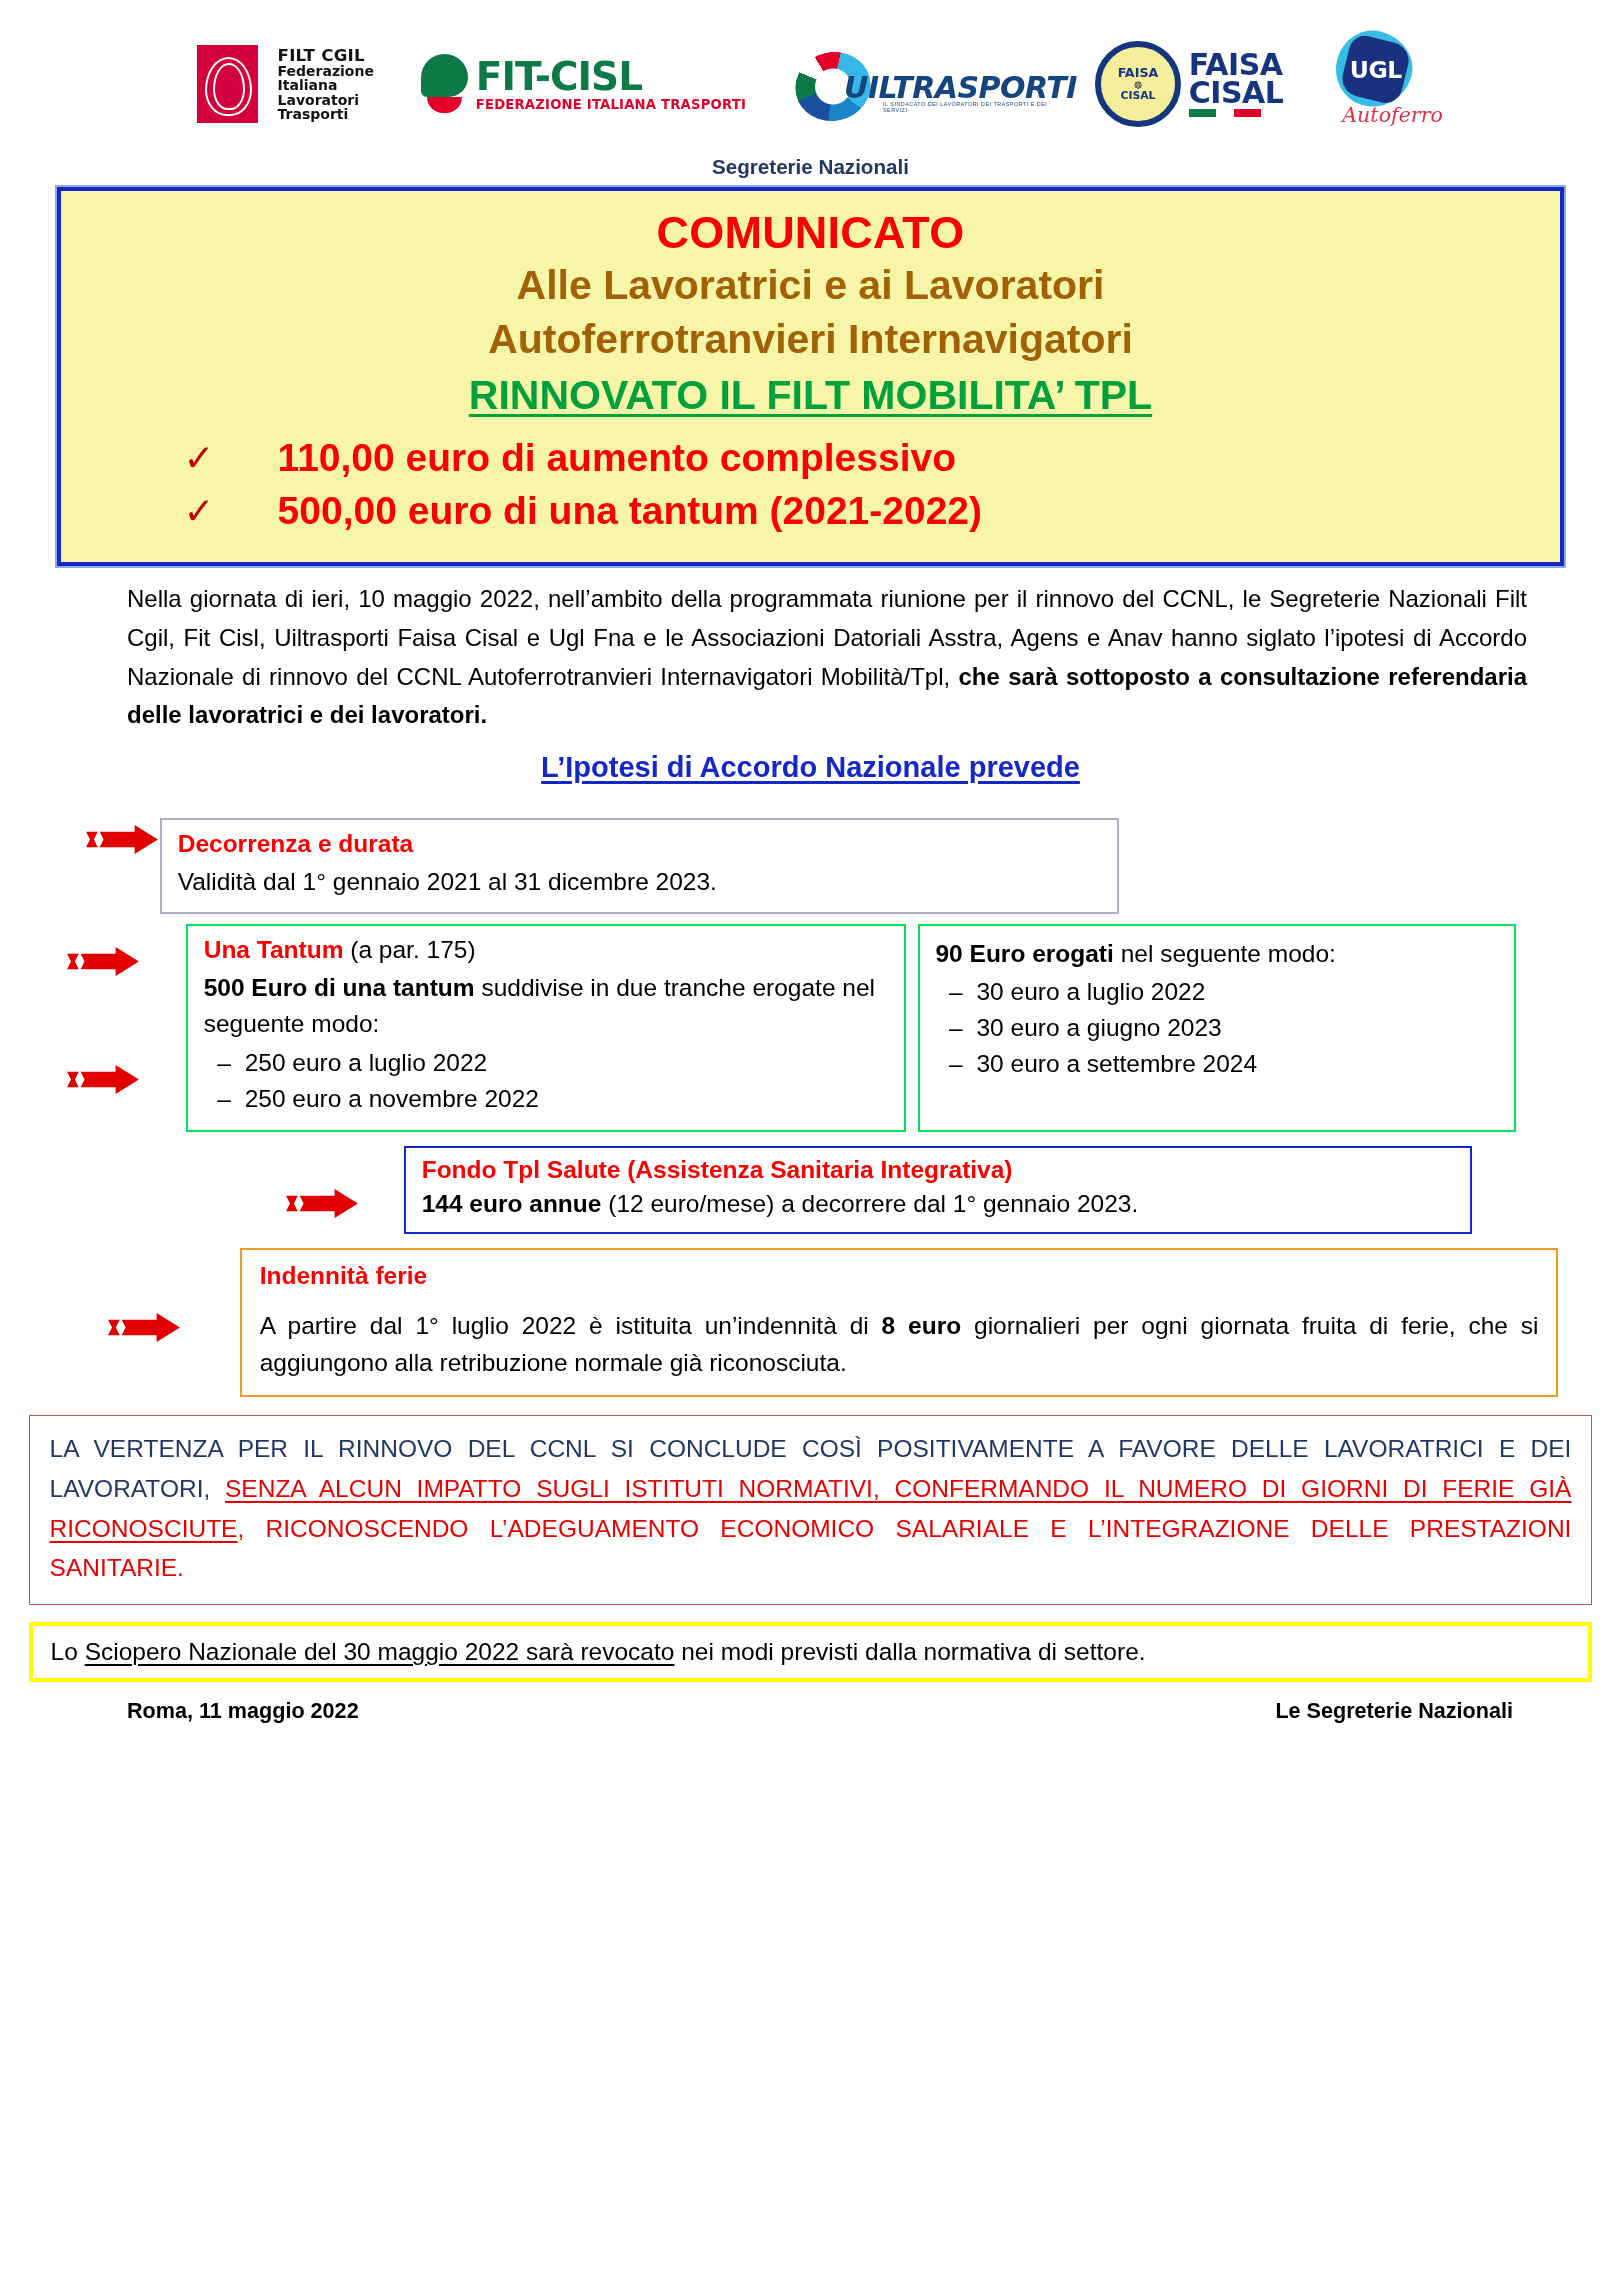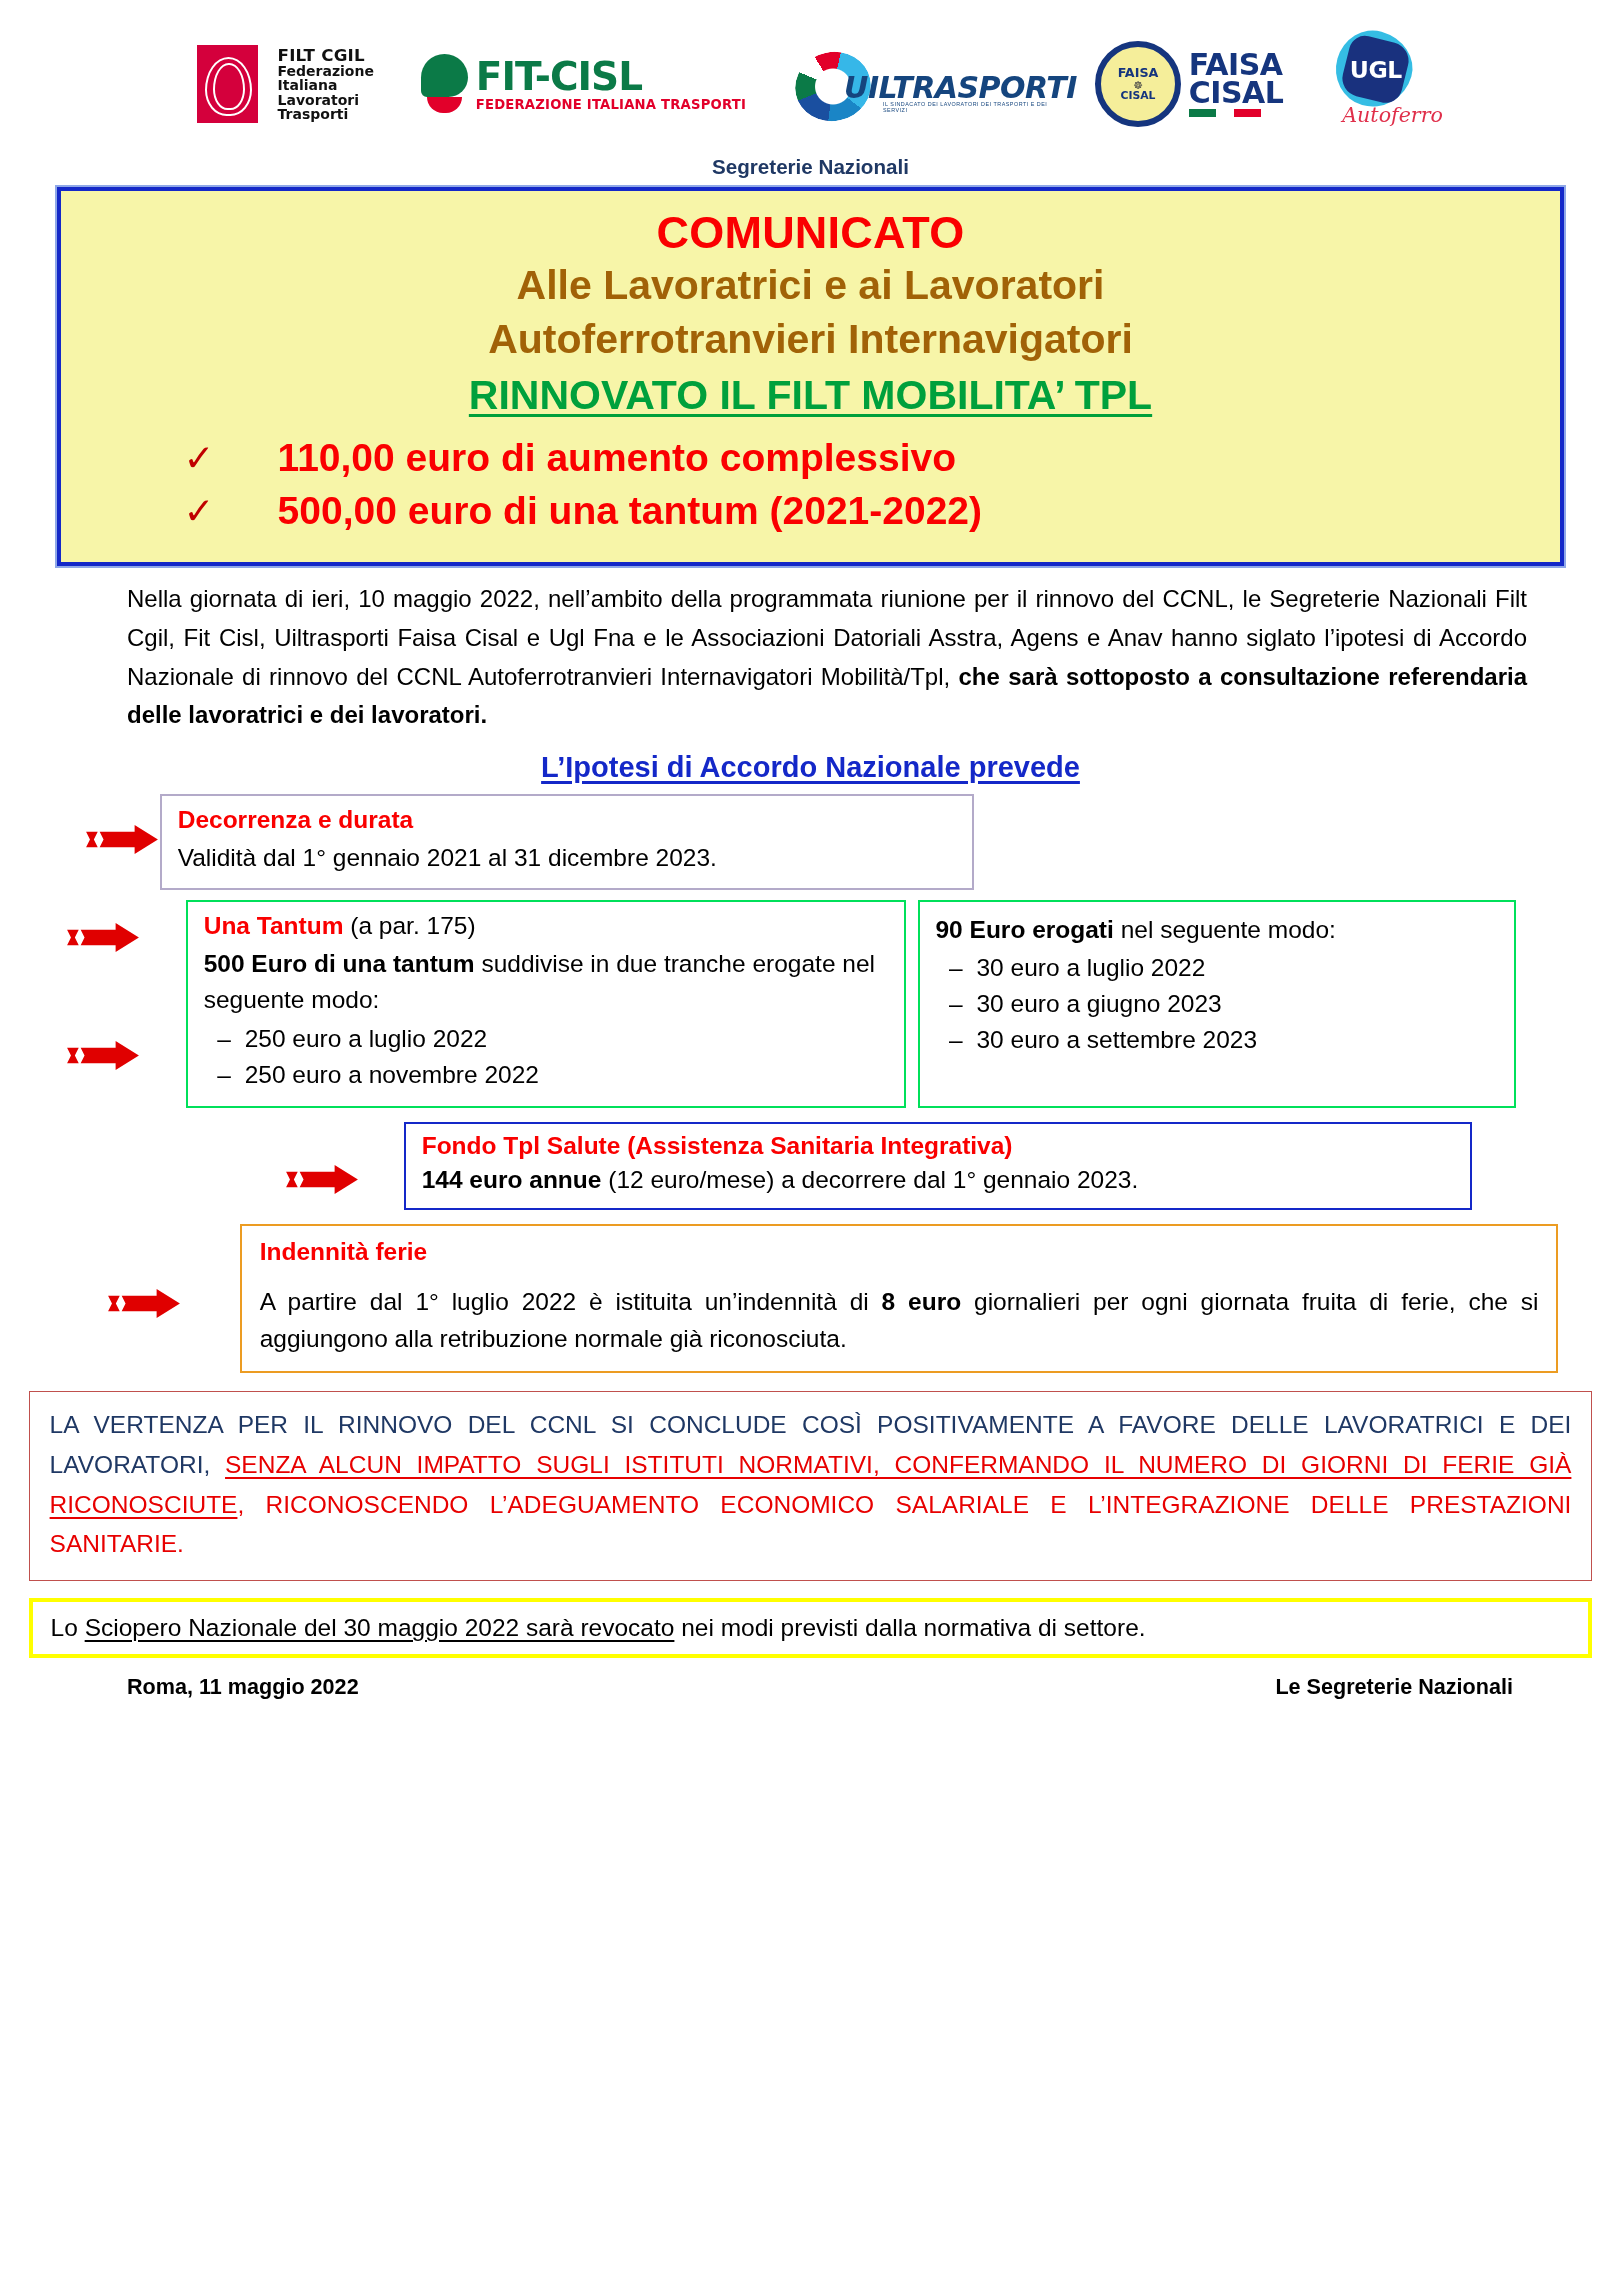--- a/index.html
+++ b/index.html
@@ -255,21 +255,21 @@
   .box .txt b { font-weight: bold; }
   .box ul { list-style: none; margin: 2px 0 0 0; padding: 0 0 0 41px; }
   .box ul li { font-size: 24.5px; line-height: 1.46; position: relative; }
   .box ul li::before {
     content: "–"; position: absolute; left: -27.4px; color: #000;
   }
 
   
   .decorrenza-row { margin: 0 0 9.8px 0; padding-left: 280px; }
   .decorrenza-row .arrow { margin-top: 29px; margin-left: -196px; }
-  .box-decorrenza { width: 814px; border-color: #b3aac9; }
+  .box-decorrenza { width: 959px; border-color: #b3aac9; margin-top: 24px; }
 
   .two-col {
     display: flex; gap: 11.8px; margin: 5.9px 0 0 0; padding-left: 186px;
     position: relative;
   }
   .box-green { border: 2.9px solid #00e05a; }
   .box-unatantum { width: 720px; padding-bottom: 13.7px; }
   .box-aumenti  { width: 598px; padding-bottom: 13.7px; }
 
   .arrow-stack {
@@ -451,21 +451,21 @@
         <li>250 euro a luglio 2022</li>
         <li>250 euro a novembre 2022</li>
       </ul>
     </div>
 
     <div class="box box-green box-aumenti">
       <div class="txt"><b>90 Euro erogati</b><span> nel seguente modo:</span></div>
       <ul>
         <li>30 euro a luglio 2022</li>
         <li>30 euro a giugno 2023</li>
-        <li>30 euro a settembre 2023</li>
+        <li>30 euro a settembre 2024</li>
       </ul>
     </div>
   </div>
 
   <div class="fondo-row">
     <div class="arrow">
       <svg width="76" height="33" viewBox="0 0 78 34">
         <path d="M2 9 L14 9 L10 17 L14 25 L2 25 L6 17 Z" fill="#e00000"></path>
         <path d="M16 9 L52 9 L52 2 L76 17 L52 32 L52 25 L16 25 L20 17 Z" fill="#e00000"></path>
       </svg>

